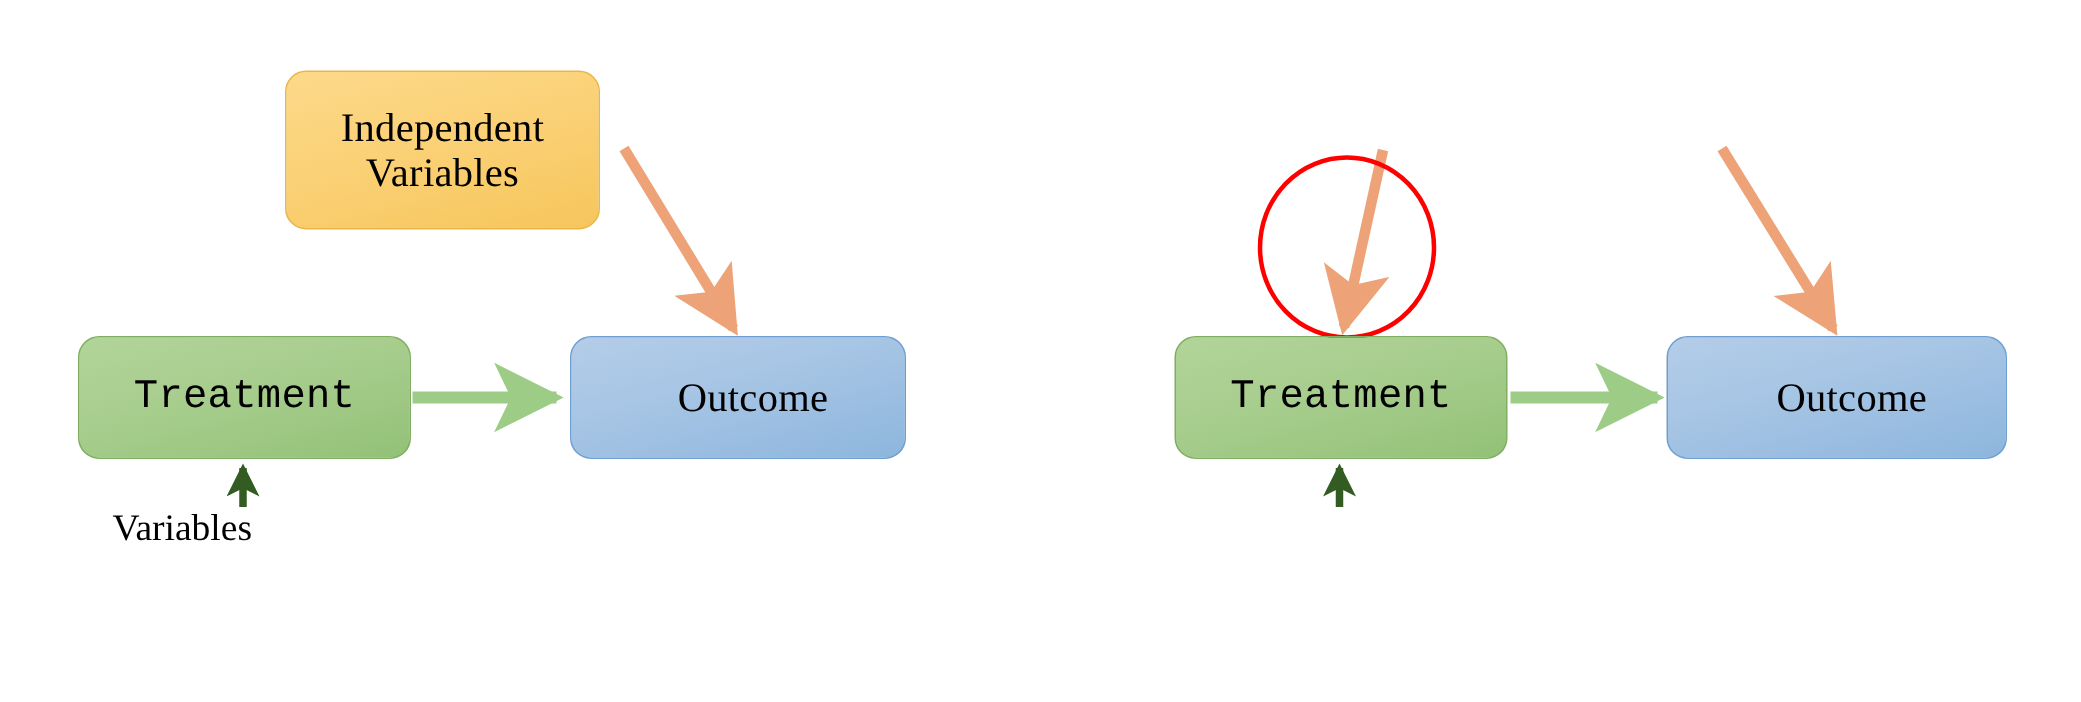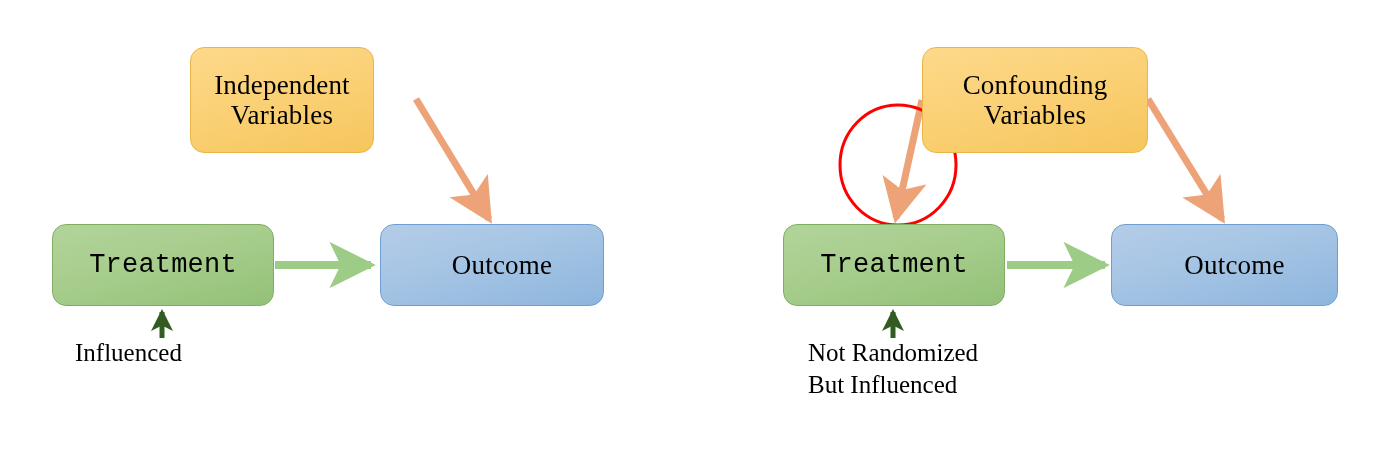--- a/index.html
+++ b/index.html
@@ -96,33 +96,29 @@
 
     <line x1="1148" y1="99" x2="1222" y2="219" stroke="#eda277" stroke-width="7" marker-end="url(#ah-orange)"></line>
 
     <line x1="1007" y1="265" x2="1105" y2="265" stroke="#9dcc87" stroke-width="8" marker-end="url(#ah-green)"></line>
 
     <line x1="893" y1="338" x2="893" y2="312" stroke="#335c22" stroke-width="5" marker-end="url(#ah-darkgreen)"></line>
 
     <ellipse cx="898" cy="165" rx="58" ry="60" fill="none" stroke="#ff0000" stroke-width="3"></ellipse>
   </svg>
 
-  <div class="node node-yellow" style="left:190px; top:47px; width:184px; height:106px;">Independent
+  <div class="node node-yellow" style="left:190px; top:47px; width:210px; height:106px;">Independent
 Variables</div>
 
   <div class="node node-green" style="left:52px; top:224px; width:222px; height:82px;">Treatment</div>
 
   <div class="node node-blue" style="left:380px; top:224px; width:224px; height:82px;">Outcome</div>
 
-  <div class="caption" style="left:75px; top:337px; width:250px;">Influenced</div>
+  <div class="caption" style="left:75px; top:337px; width:250px;">Variables</div>
 
 
-  <div class="node node-yellow" style="left:922px; top:47px; width:226px; height:106px;">Confounding
-Variables</div>
 
   <div class="node node-green" style="left:783px; top:224px; width:222px; height:82px;">Treatment</div>
 
   <div class="node node-blue" style="left:1111px; top:224px; width:227px; height:82px;">Outcome</div>
 
-  <div class="caption" style="left:808px; top:337px; width:300px;">Not Randomized
-But Influenced</div>
 
 </div>
 
 </body></html>

